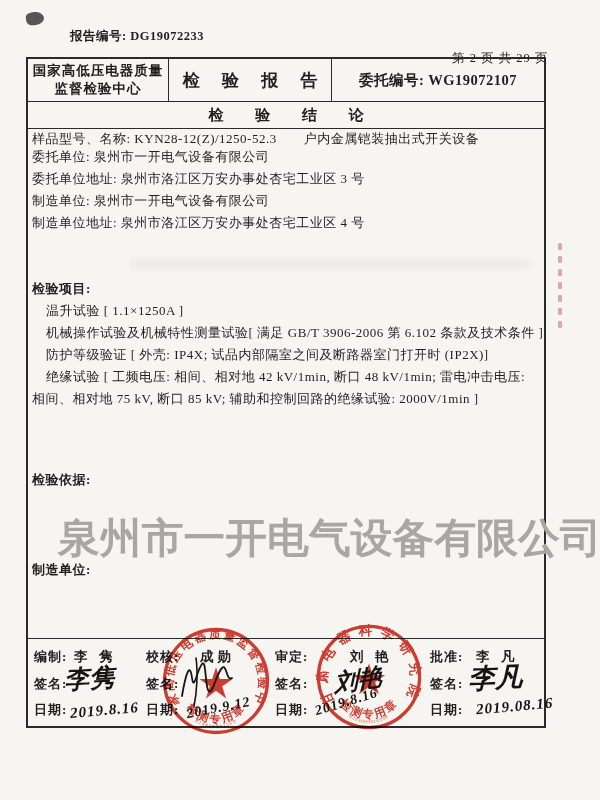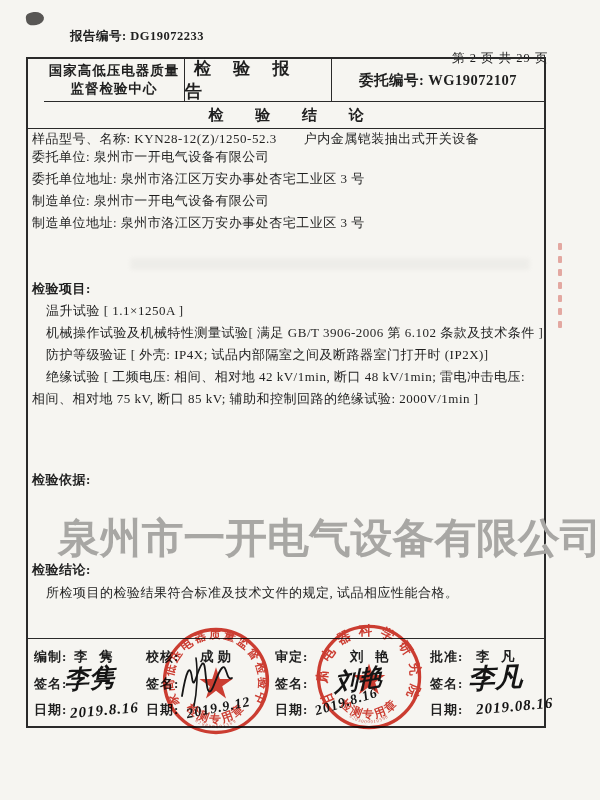--- a/index.html
+++ b/index.html
@@ -14,21 +14,21 @@
   
   .meta-report{left:54px;top:28px;font-size:12.5px;font-weight:600;margin-left:16px;}
   .meta-page{left:452px;top:26px;font-size:12.5px;font-weight:400;letter-spacing:1px;margin-top:24px;}
   .smudge{left:26px;top:12px;width:18px;height:13px;background:#3c3a38;border-radius:40% 60% 55% 45%;opacity:.85;transform:rotate(-8deg);}
   
   .doc-table{
     left:26px;top:57px;width:520px;height:671px;
     border:2px solid #2a2a2a;box-sizing:border-box;
     display:flex;flex-direction:column;background:transparent;
   }
-  .hdr-row{height:42px;display:flex;border-bottom:1.5px solid #2a2a2a;margin-left:16px;}
+  .hdr-row{height:42px;display:flex;border-bottom:1.5px solid #2a2a2a;}
   .hdr-org{width:140px;border-right:1.5px solid #2a2a2a;display:flex;flex-direction:column;
     align-items:center;justify-content:center;font-size:13.5px;font-weight:600;line-height:18px;letter-spacing:1px;}
   .hdr-title{flex:1;display:flex;align-items:center;justify-content:center;
     font-size:17px;font-weight:600;letter-spacing:9px;text-indent:9px;}
   .hdr-no{width:212px;border-left:1.5px solid #2a2a2a;display:flex;align-items:center;justify-content:center;
     font-size:14.5px;font-weight:600;letter-spacing:.5px;}
   .concl-row{height:26px;border-bottom:1.5px solid #2a2a2a;display:flex;align-items:center;justify-content:center;
     font-size:15px;font-weight:600;letter-spacing:14px;text-indent:14px;text-align:right;}
   .content{flex:1;position:relative;}
   .indent1{left:4px;}
@@ -98,35 +98,34 @@
     <div class="hdr-no">委托编号: WG19072107</div>
   </div>
 
   <div class="concl-row">检 验 结 论</div>
 
   <div class="content">
     <div class="line indent1" style="top:2px">样品型号、名称: KYN28-12(Z)/1250-52.3　　户内金属铠装抽出式开关设备</div>
     <div class="line indent1" style="top:20px">委托单位: 泉州市一开电气设备有限公司</div>
     <div class="line indent1" style="top:42px">委托单位地址: 泉州市洛江区万安办事处杏宅工业区 3 号</div>
     <div class="line indent1" style="top:64px">制造单位: 泉州市一开电气设备有限公司</div>
-    <div class="line indent1" style="top:86px">制造单位地址: 泉州市洛江区万安办事处杏宅工业区 3 号</div>
+    <div class="line indent1" style="top:86px">制造单位地址: 泉州市洛江区万安办事处杏宅工业区 4 号</div>
 
     <div class="line indent1" style="top:152px;font-weight:600">检验项目:</div>
     <div class="line indent2" style="top:174px">温升试验 [ 1.1×1250A ]</div>
     <div class="line indent2" style="top:196px">机械操作试验及机械特性测量试验[ 满足 GB/T 3906-2006 第 6.102 条款及技术条件 ]</div>
     <div class="line indent2" style="top:218px">防护等级验证 [ 外壳: IP4X; 试品内部隔室之间及断路器室门打开时 (IP2X)]</div>
     <div class="line indent2" style="top:240px">绝缘试验 [ 工频电压: 相间、相对地 42 kV/1min, 断口 48 kV/1min; 雷电冲击电压:</div>
     <div class="line indent1" style="top:262px">相间、相对地 75 kV, 断口 85 kV; 辅助和控制回路的绝缘试验: 2000V/1min ]</div>
 
     <div class="line indent1" style="top:343px;font-weight:600">检验依据:</div>
 
     <div class="abs watermark">泉州市一开电气设备有限公司</div>
 
-    <div class="line indent1" style="top:433px;font-weight:600">检验结论:</div>
-    <div class="line indent2" style="top:456px">所检项目的检验结果符合标准及技术文件的规定, 试品相应性能合格。</div>
+    <div class="line indent1" style="top:433px;font-weight:600">制造单位:</div>
   </div>
 
   <div class="sig-row">
     <span class="sig-label row-role c1">编制:</span>
     <span class="sig-name  row-role n1">李 隽</span>
     <span class="sig-label row-role c2">校核:</span>
     <span class="sig-name  row-role n2">成勋</span>
     <span class="sig-label row-role c3">审定:</span>
     <span class="sig-name  row-role n3">刘 艳</span>
     <span class="sig-label row-role c4">批准:</span>

